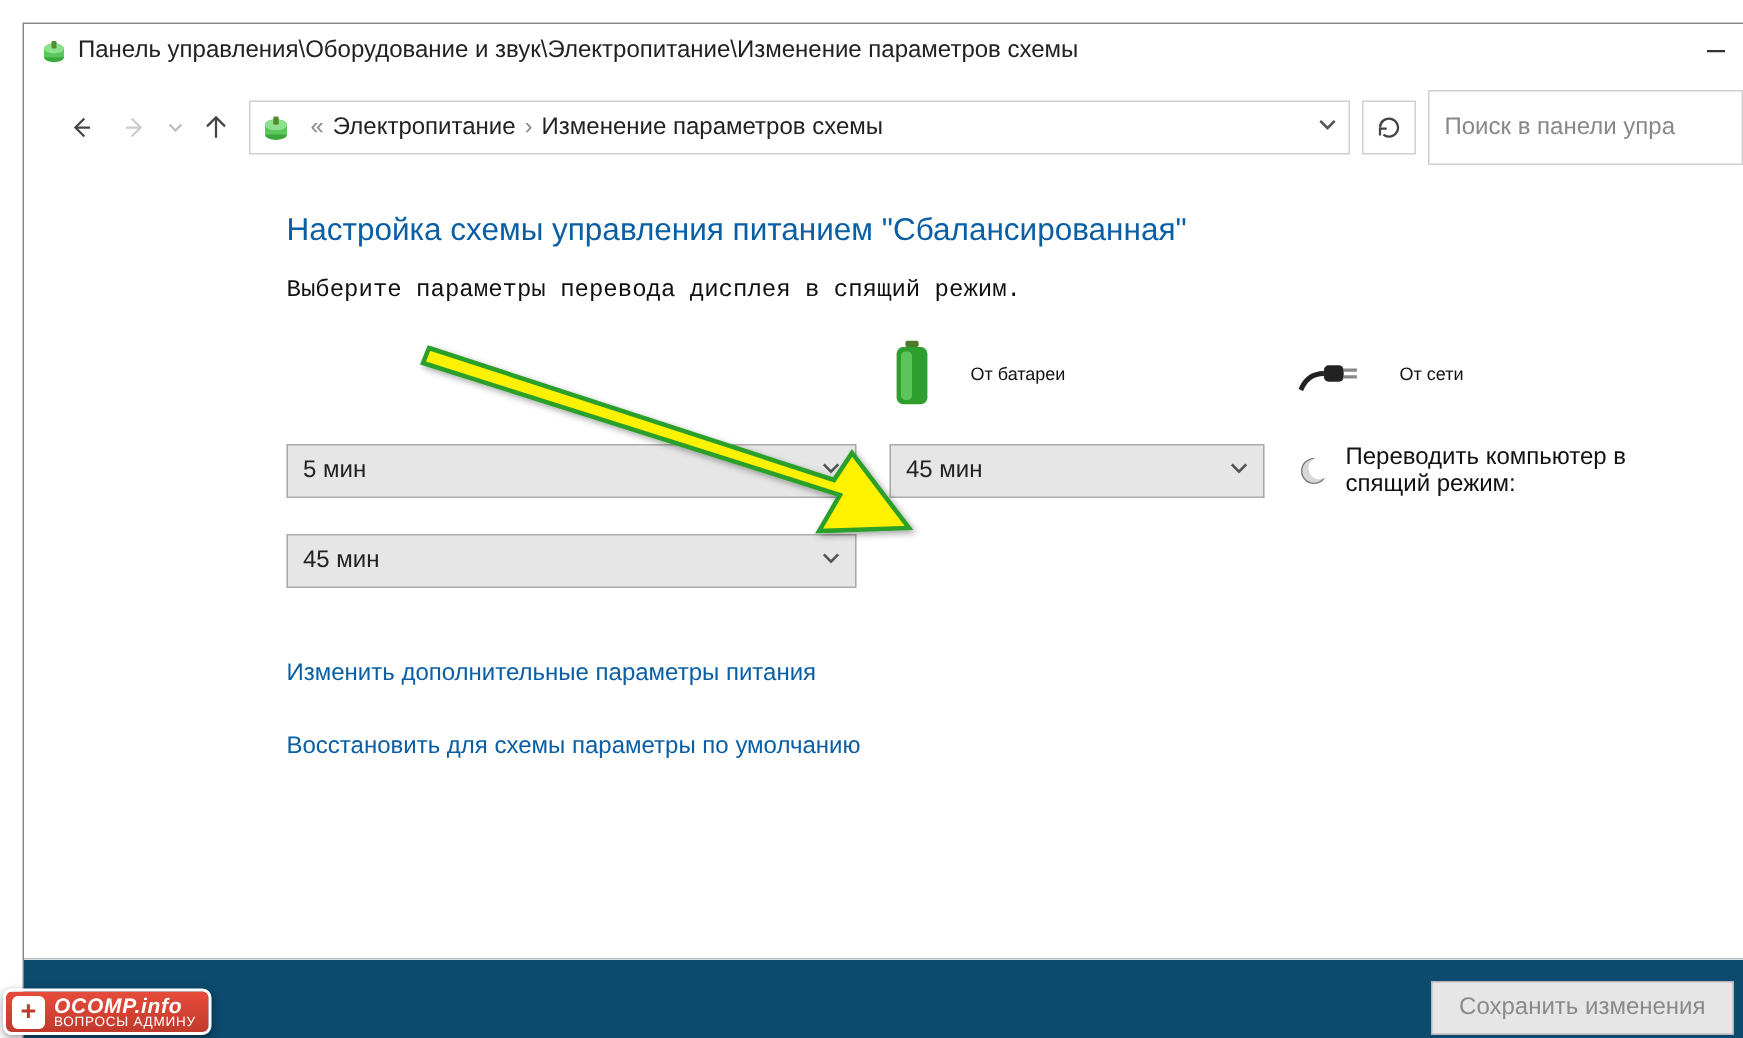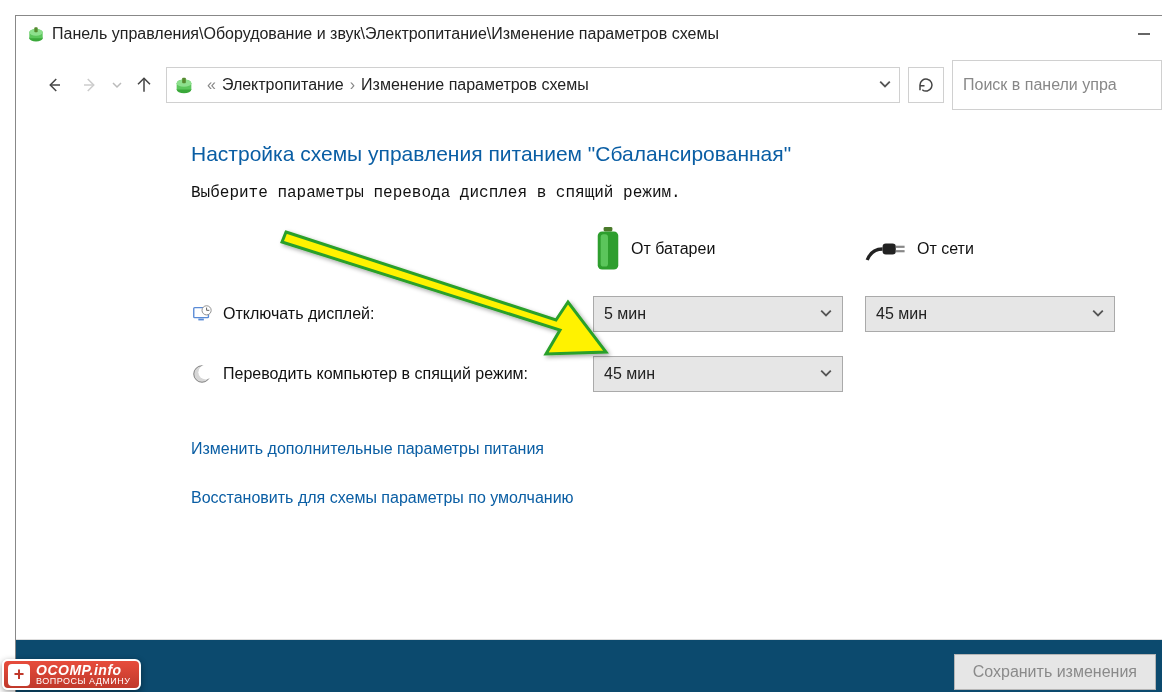--- a/index.html
+++ b/index.html
@@ -113,23 +113,23 @@
       display: grid;
       grid-template-columns: 380px 250px 250px;
       column-gap: 22px;
       row-gap: 24px;
       align-items: center;
     }
     .colhead {
       display:flex;
       align-items:center;
       justify-content:flex-start;
-      font-size:16px;
+      font-size:12px;
       color:#111;
-      gap:8px;
+      gap:24px;
       height:46px;
     }
     .rowlabel {
       display:flex;
       align-items:center;
       gap:10px;
       font-size:16px;
       color:#111;
     }
     .small-icon { width:22px; height:22px; flex-shrink:0; }
@@ -324,32 +324,20 @@
           <svg viewBox="0 0 40 24" width="44" height="30">
             <path d="M2 22 Q6 12 16 12" fill="none" stroke="#222" stroke-width="3"></path>
             <rect x="16" y="7" width="12" height="10" rx="3" fill="#222"></rect>
             <line x1="28" y1="10" x2="36" y2="10" stroke="#888" stroke-width="2"></line>
             <line x1="28" y1="14" x2="36" y2="14" stroke="#888" stroke-width="2"></line>
           </svg>
         </span>
         <span>От сети</span>
       </div>
 
-      <div class="rowlabel">
-        <span class="small-icon">
-          <svg viewBox="0 0 24 24" width="22" height="22">
-            <rect x="3" y="5" width="16" height="11" rx="1" fill="none" stroke="#5a8bd6" stroke-width="1.5"></rect>
-            <rect x="8" y="17" width="6" height="2" fill="#5a8bd6"></rect>
-            <circle cx="17" cy="8" r="5" fill="#fff" stroke="#888"></circle>
-            <line x1="17" y1="8" x2="17" y2="5" stroke="#555"></line>
-            <line x1="17" y1="8" x2="20" y2="8" stroke="#555"></line>
-          </svg>
-        </span>
-        <span>Отключать дисплей:</span>
-      </div>
       <div class="combo">
         <span>5 мин</span>
         <span class="chev"><svg width="12" height="12" viewBox="0 0 10 10">
               <path d="M1 3 L5 7 L9 3" fill="none" stroke="#555" stroke-width="1.5"></path>
             </svg></span>
       </div>
       <div class="combo">
         <span>45 мин</span>
         <span class="chev"><svg width="12" height="12" viewBox="0 0 10 10">
               <path d="M1 3 L5 7 L9 3" fill="none" stroke="#555" stroke-width="1.5"></path>

